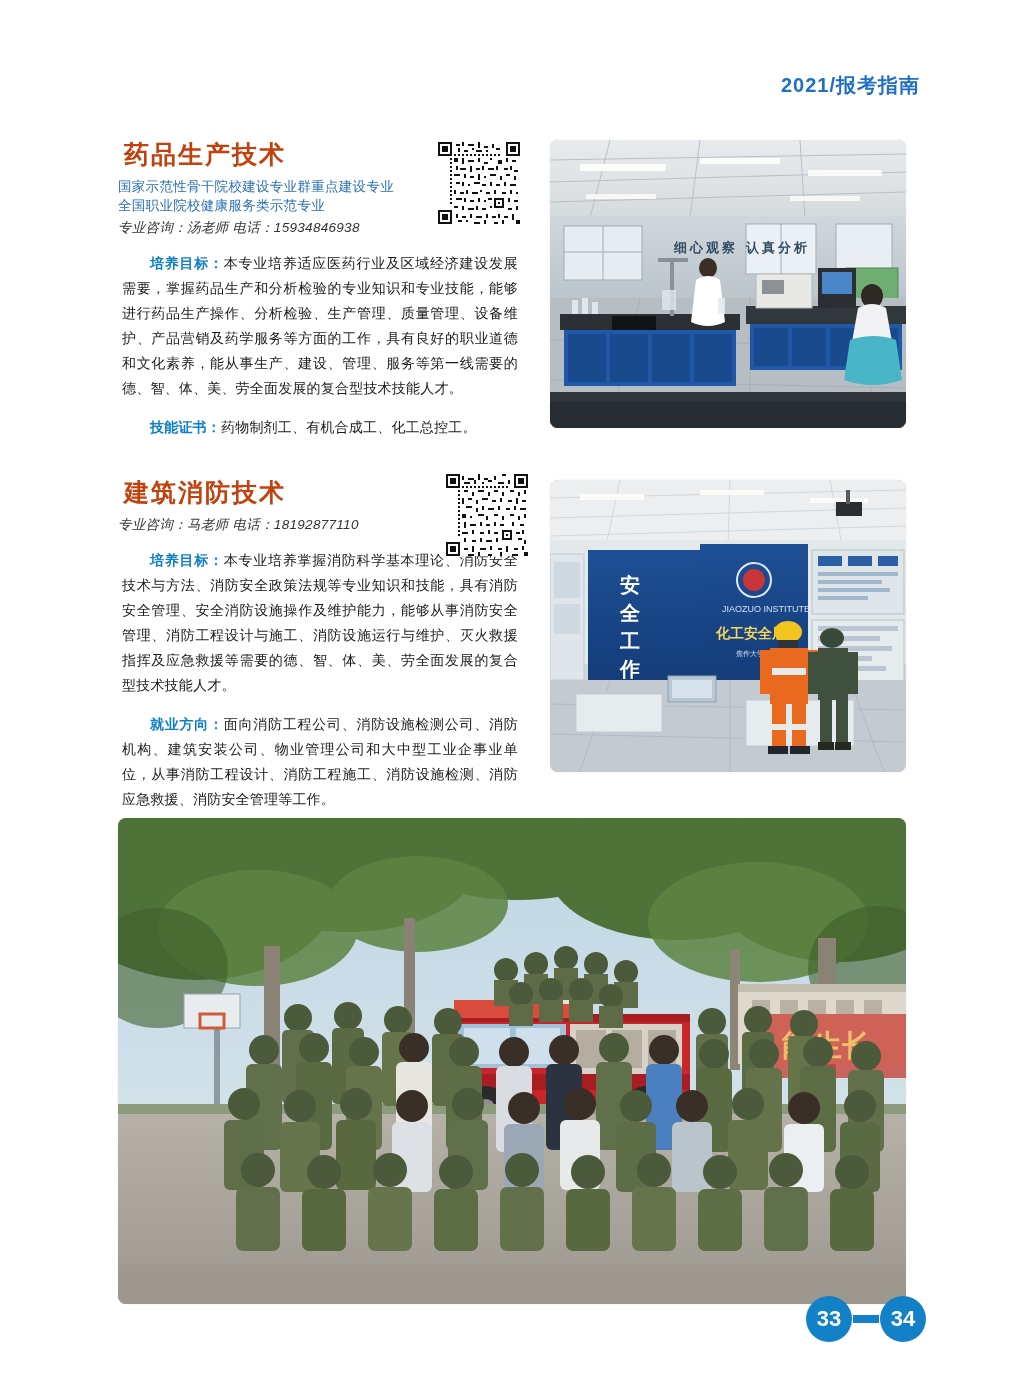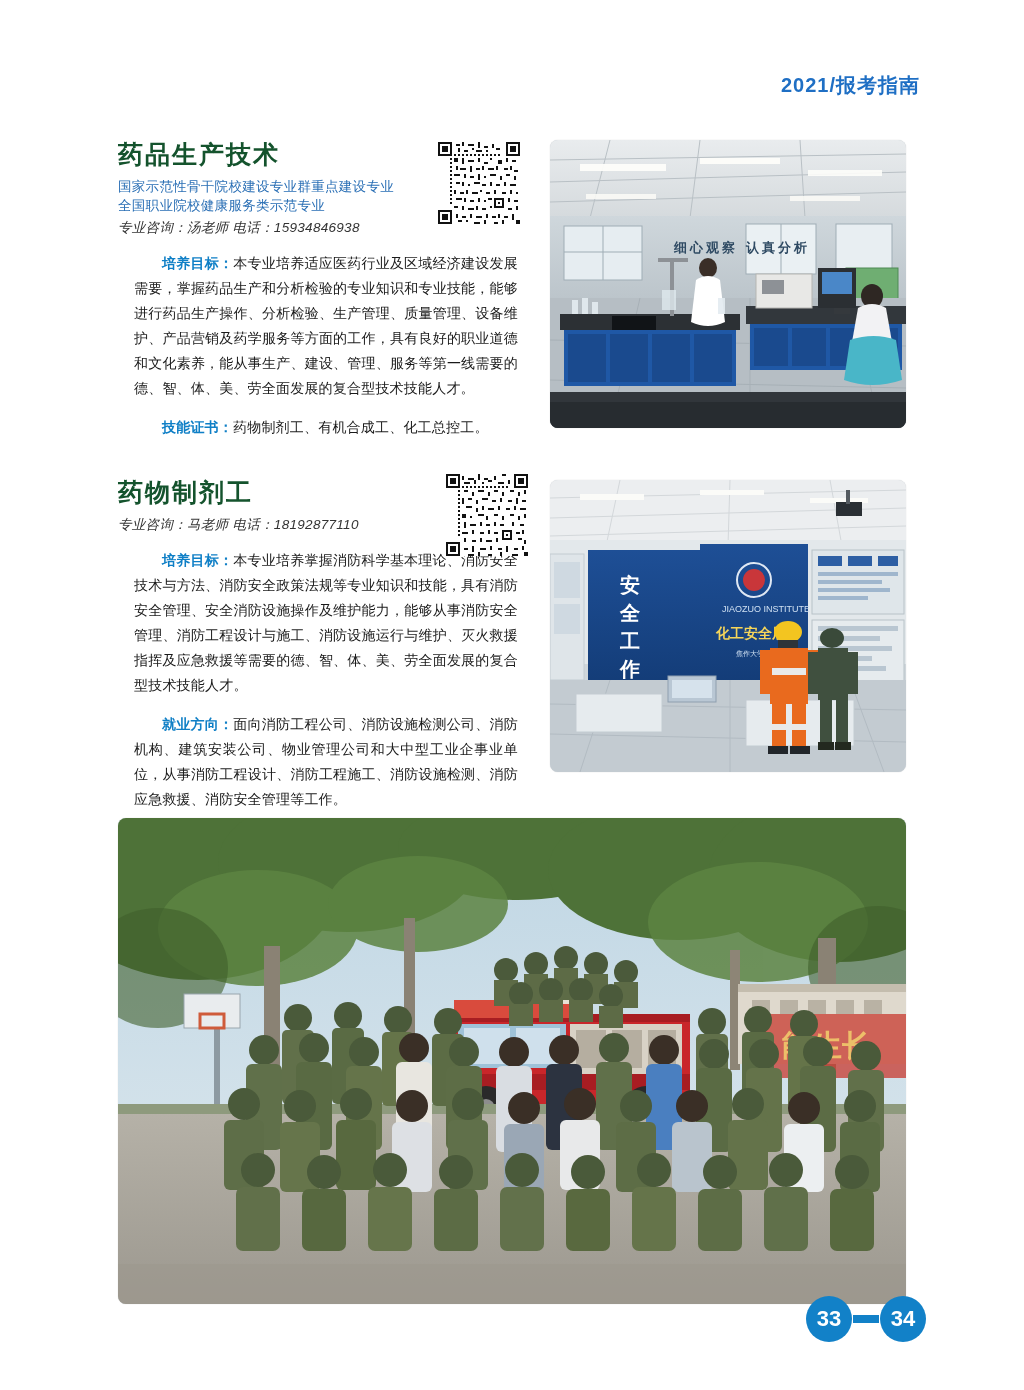--- a/index.html
+++ b/index.html
@@ -34,40 +34,40 @@
   
   .left-col {
     position: absolute;
     left: 118px;
     top: 138px;
     width: 400px;
   }
   .prog-title {
     font-size: 25px;
     font-weight: bold;
-    color: #14532d;
+    color: #c2410c;
     letter-spacing: 2px;
-    margin: 0 0 6px 0;
+    margin: 0 0 6px 6px;
   }
   .subline {
     font-size: 13.5px;
     color: #2a6fb5;
     line-height: 19px;
     letter-spacing: 0.3px;
   }
   .subline.contact {
     color: #333;
     font-style: italic;
   }
   .body-para {
     font-size: 14px;
     color: #1a1a1a;
     line-height: 25px;
     text-align: justify;
-    margin: 14px 0 0 16px;
+    margin: 14px 0 0 4px;
     text-indent: 2em;
     letter-spacing: 0.2px;
   }
   .body-para .lead {
     color: #0f7fc6;
     font-weight: bold;
   }
 
   
   .qr {
@@ -373,21 +373,21 @@
         <rect x="42" y="162" width="6" height="12"></rect>
           <rect x="168" y="158" width="7" height="16"></rect>
       </g>
 
       <rect x="0" y="252" width="356" height="36" fill="#31363b"></rect>
       <rect x="0" y="262" width="356" height="26" fill="#272c30"></rect>
     </svg>
   </div>
 
   <div class="left-col" style="top:476px;">
-    <div class="prog-title">药物制剂工</div>
+    <div class="prog-title">建筑消防技术</div>
     <div class="subline contact" style="margin-top:4px;">专业咨询：马老师  电话：18192877110</div>
 
     <p class="body-para">
       <span class="lead">培养目标：</span><span>本专业培养掌握消防科学基本理论、消防安全技术与方法、消防安全政策法规等专业知识和技能，具有消防安全管理、安全消防设施操作及维护能力，能够从事消防安全管理、消防工程设计与施工、消防设施运行与维护、灭火救援指挥及应急救援等需要的德、智、体、美、劳全面发展的复合型技术技能人才。</span>
     </p>
     <p class="body-para">
       <span class="lead">就业方向：</span><span>面向消防工程公司、消防设施检测公司、消防机构、建筑安装公司、物业管理公司和大中型工业企事业单位，从事消防工程设计、消防工程施工、消防设施检测、消防应急救援、消防安全管理等工作。</span>
     </p>
     <p class="body-para">
       <span class="lead">技能证书：</span><span>消防设施操作员、消防和应急救援员。</span>

